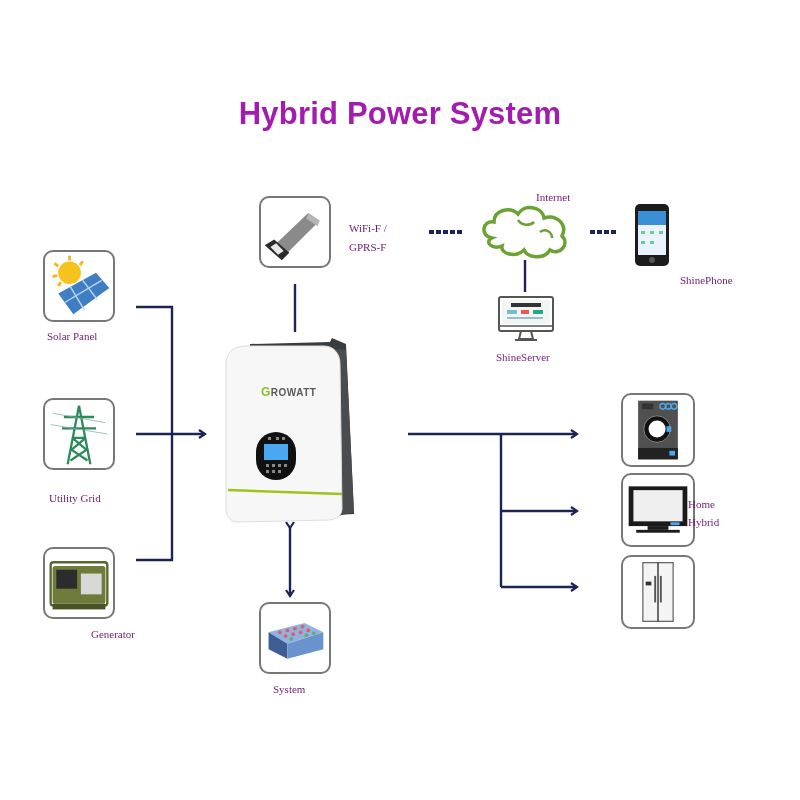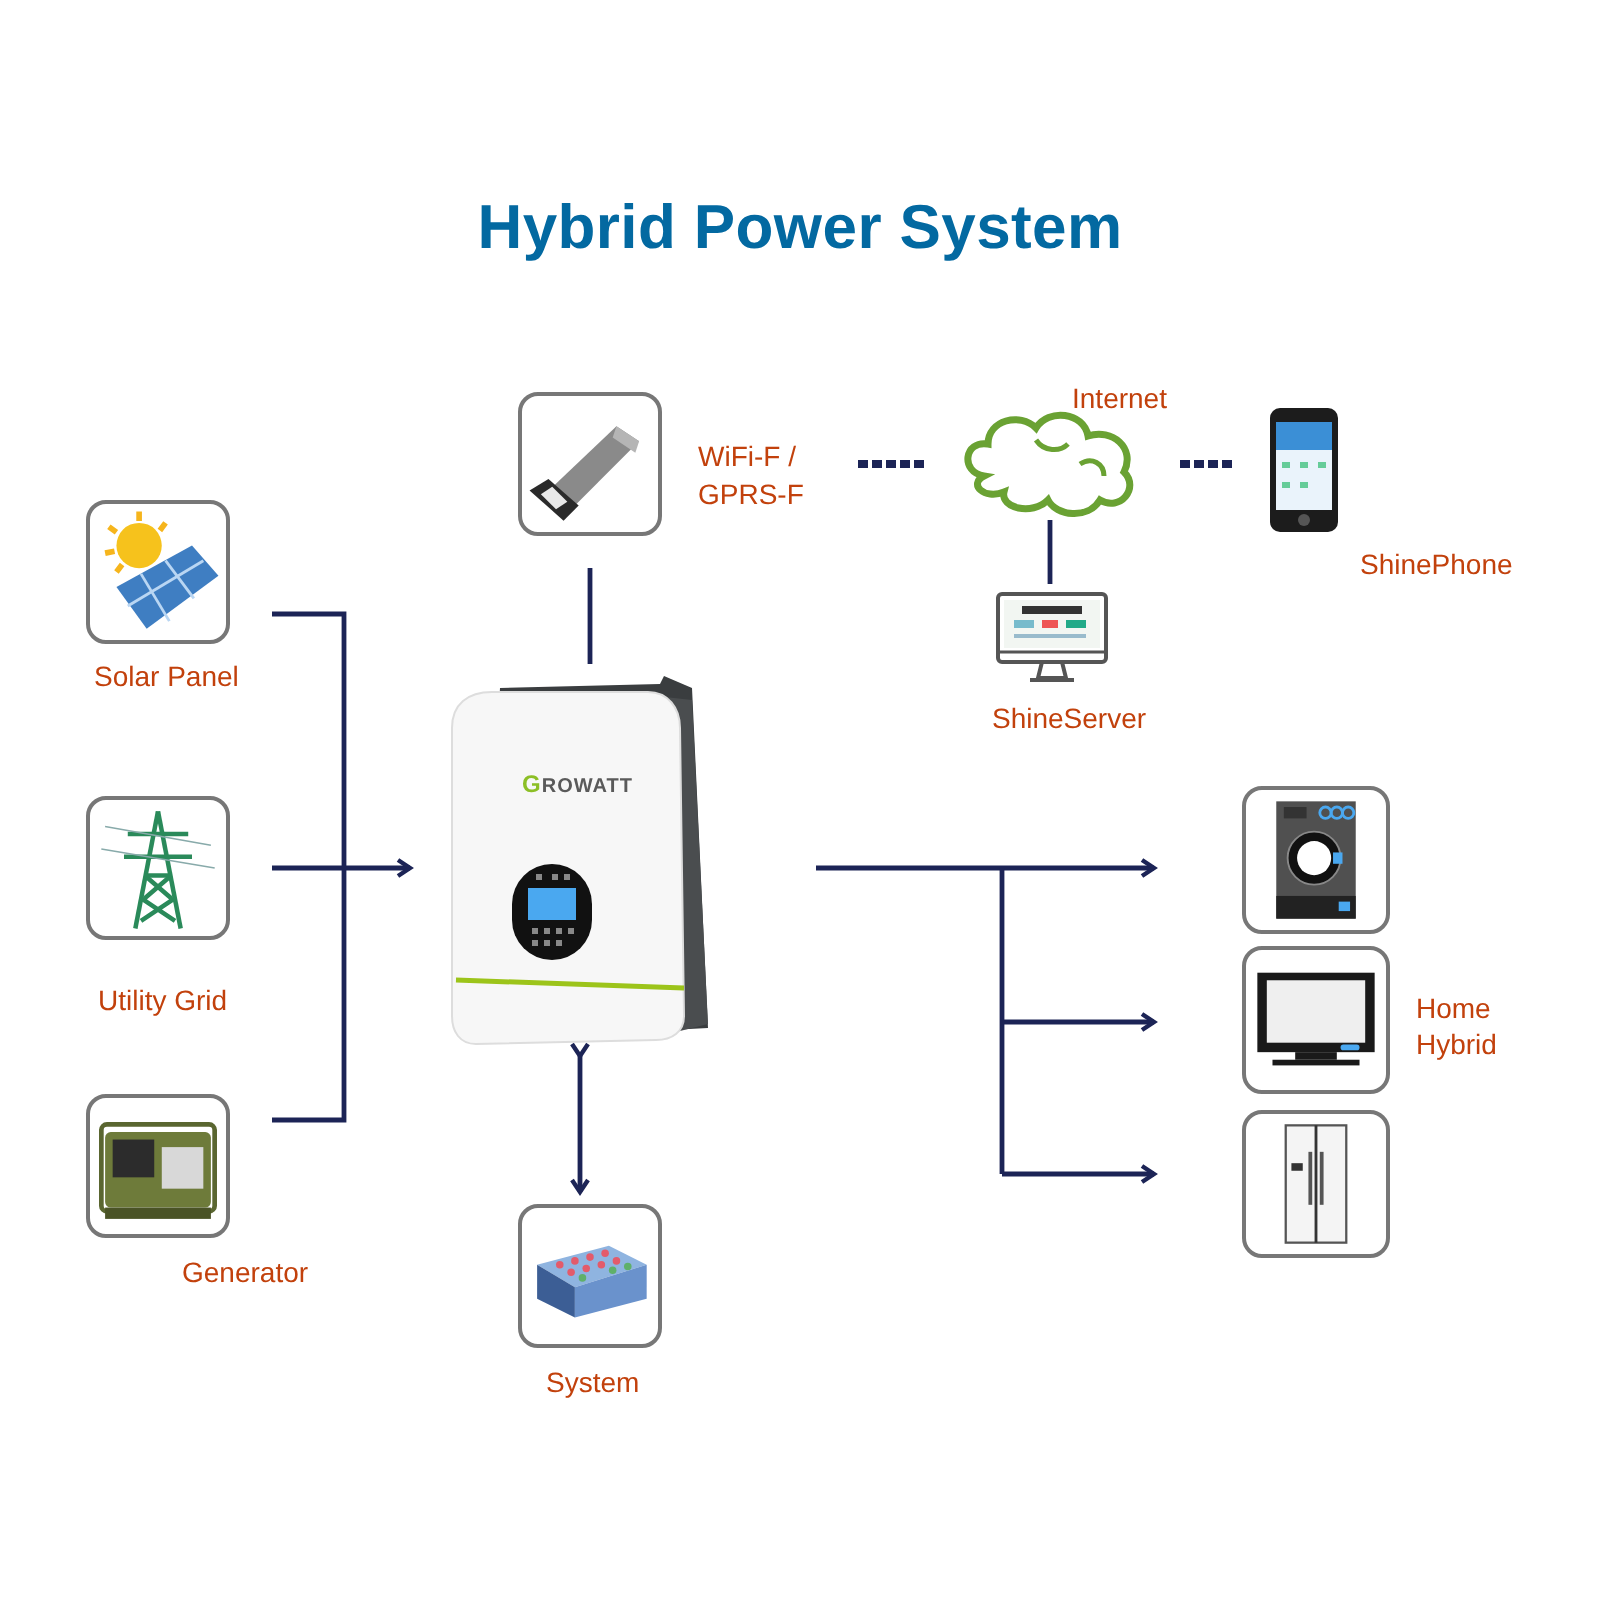--- a/index.html
+++ b/index.html
@@ -1,18 +1,18 @@
 <!DOCTYPE html>
 <html><head>
 <meta charset="utf-8">
 <style>
   html, body { margin: 0; padding: 0; background: #ffffff; }
   body { width: 800px; height: 800px; position: relative; overflow: hidden; font-family: "DejaVu Sans", sans-serif; color: #333; }
-  .title { position: absolute; left: 0; width: 800px; top: 96px; text-align: center; font-family: "Liberation Sans", sans-serif; font-weight: bold; font-size: 31px; color: #0369a1; letter-spacing: 0.2px; }
-  .lbl { position: absolute; font-family: Liberation Sans, sans-serif; font-size: 14px; color: #c2410c; white-space: nowrap; }
+  .title { position: absolute; left: 0; width: 800px; top: 96px; text-align: center; font-family: "Liberation Sans", sans-serif; font-weight: bold; font-size: 31px; color: #a21caf; letter-spacing: 0.2px; }
+  .lbl { position: absolute; font-family: Liberation Serif, serif; font-size: 11px; color: #701a75; white-space: nowrap; }
   .box { position: absolute; width: 72px; height: 72px; border: 2px solid #777; border-radius: 10px; background: #fff; box-sizing: border-box; overflow: hidden; }
   .box svg { position: absolute; left: 0; top: 0; width: 100%; height: 100%; }
   svg.wires { position: absolute; left: 0; top: 0; width: 800px; height: 800px; pointer-events: none; }
   .abs { position: absolute; }
 </style>
 </head>
 <body>
 
 <div class="title">Hybrid Power System</div>
 
@@ -229,16 +229,16 @@
 </div>
 <div class="box" style="left:621px;top:555px;width:74px;height:74px;">
   <svg viewBox="0 0 74 74">
     <rect x="21" y="6" width="32" height="62" fill="#f4f4f4" stroke="#555" stroke-width="1.2"></rect>
     <line x1="37" y1="6" x2="37" y2="68" stroke="#333" stroke-width="1.5"></line>
     <rect x="33" y="20" width="2" height="28" fill="#555"></rect>
     <rect x="39" y="20" width="2" height="28" fill="#555"></rect>
     <rect x="24" y="26" width="6" height="4" fill="#333"></rect>
   </svg>
 </div>
-<div class="lbl" style="left:708px;top:495px;line-height:18px;">
+<div class="lbl" style="left:688px;top:495px;line-height:18px;">
   <div>Home</div>
   <div>Hybrid</div>
 </div>
 
 </body></html>

